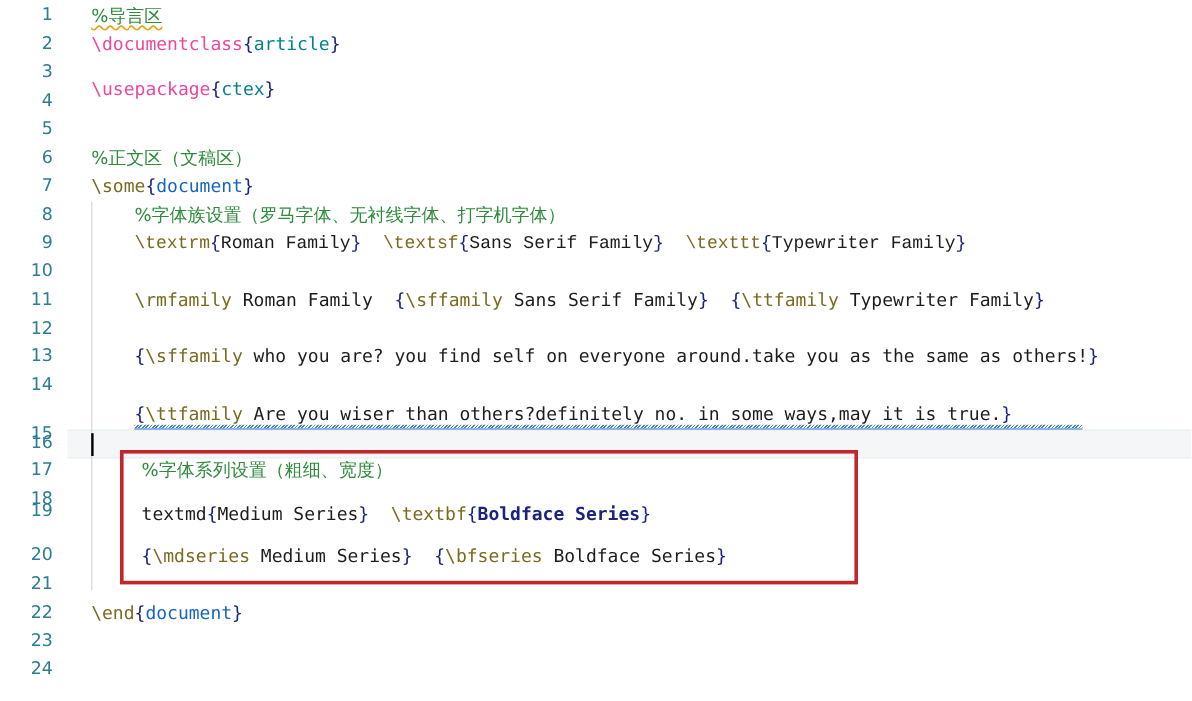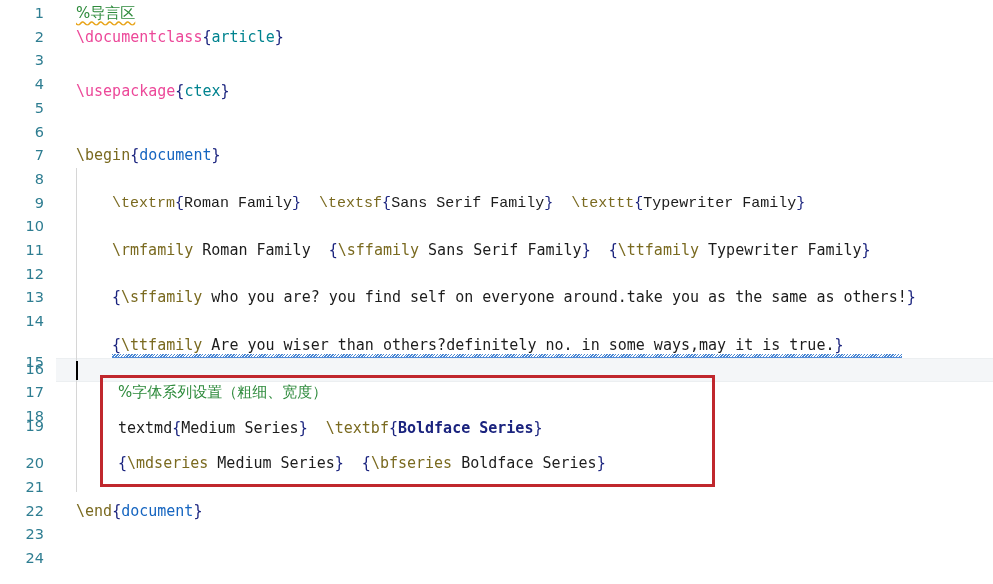--- a/index.html
+++ b/index.html
@@ -180,31 +180,37 @@
     <div class="row" style="top:2px;">
       <span class="rowtext"><span class="comment cjk sq-orange">%导言区</span></span>
     </div>
 
     <div class="row" style="top:25.7px;">
       <span class="rowtext"><span class="cmd-pkg">\documentclass</span><span class="brace">{</span><span class="arg">article</span><span class="brace">}</span></span>
     </div>
 
     <div class="row" style="top:49.4px;"></div>
 
-    <div class="row" style="top:80px;">
+    <div class="row" style="top:63px;">
       <span class="rowtext"><span class="cmd-pkg">\usepackage</span><span class="brace">{</span><span class="arg">ctex</span><span class="brace">}</span></span>
     </div>
 
     <div class="row" style="top:96.8px;"></div>
 
+    <div class="row" style="top:120.5px;">
+      <span class="rowtext"><span class="comment cjk">%正文区（文稿区）</span></span>
+    </div>
 
     <div class="row" style="top:144.2px;">
-      <span class="rowtext"><span class="cmd">\begin</span><span class="brace">{</span><span class="argblue">document</span><span class="brace">}</span></span>
-    </div>
-
+      <span class="rowtext"><span class="cmd">\some</span><span class="brace">{</span><span class="argblue">document</span><span class="brace">}</span></span>
+    </div>
+
+    <div class="row" style="top:167.9px;">
+      <span class="rowtext" style="left:112px;"><span class="comment cjk">%字体族设置（罗马字体、无衬线字体、打字机字体）</span></span>
+    </div>
 
     <div class="row" style="top:191.6px;font-family:Liberation Mono, monospace;">
       <span class="rowtext" style="left:112px;"><span class="cmd">\textrm</span><span class="brace">{</span><span class="plain">Roman Family</span><span class="brace">}</span><span class="plain">  </span><span class="cmd">\textsf</span><span class="brace">{</span><span class="plain">Sans Serif Family</span><span class="brace">}</span><span class="plain">  </span><span class="cmd">\texttt</span><span class="brace">{</span><span class="plain">Typewriter Family</span><span class="brace">}</span></span>
     </div>
 
     <div class="row" style="top:215.3px;"></div>
 
     <div class="row" style="top:239px;">
       <span class="rowtext" style="left:112px;"><span class="cmd">\rmfamily</span><span class="plain"> Roman Family  </span><span class="brace">{</span><span class="cmd">\sffamily</span><span class="plain"> Sans Serif Family</span><span class="brace">}</span><span class="plain">  </span><span class="brace">{</span><span class="cmd">\ttfamily</span><span class="plain"> Typewriter Family</span><span class="brace">}</span></span>
     </div>

